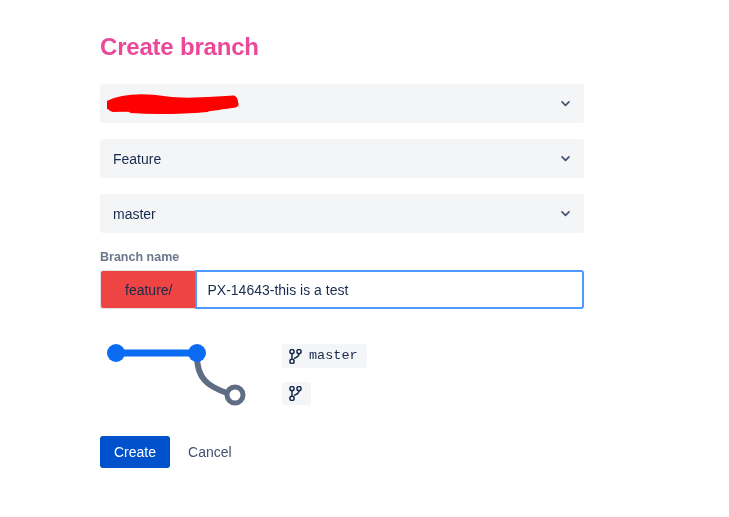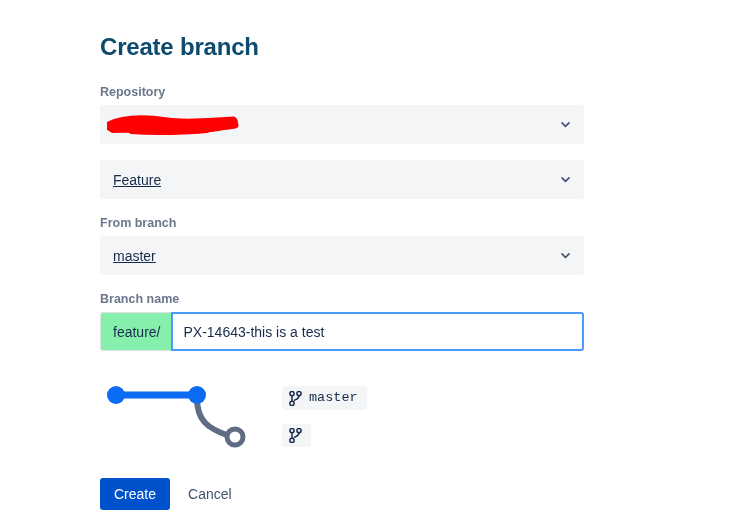--- a/index.html
+++ b/index.html
@@ -19,21 +19,21 @@
   .page {
     position: absolute;
     left: 100px;
     top: 0;
     width: 484px;
   }
 
   .page-title {
     font-size: 24px;
     font-weight: bold;
-    color: #0c4a6e;
+    color: #ec4899;
     letter-spacing: -0.2px;
     margin: 0;
     padding-top: 32px;
     line-height: 30px;
   }
 
   .field {
     margin-top: 16px;
   }
   .field.first { margin-top: 22px; }
@@ -73,21 +73,20 @@
     border: 1px solid #f4f5f7;
     border-radius: 3px;
     display: flex;
     align-items: center;
     padding: 0 34px 0 12px;
     box-sizing: border-box;
     font-size: 14px;
     color: #172b4d;
     cursor: pointer;
     overflow: hidden;
-    text-decoration: underline;
   }
   .select-value {
     white-space: nowrap;
     overflow: hidden;
     text-overflow: ellipsis;
   }
   .chevron {
     position: absolute;
     right: 12px;
     top: 50%;
@@ -109,27 +108,27 @@
   }
   .redaction svg { display: block; }
 
   
   .branch-row {
     display: flex;
     align-items: stretch;
     height: 39px;
   }
   .branch-prefix {
-    background: #86efac;
+    background: #ef4444;
     border: 1px solid #dfe1e6;
     border-right: none;
     border-radius: 3px 0 0 3px;
     display: flex;
     align-items: center;
-    padding: 0 12px;
+    padding: 0 24px;
     font-size: 14px;
     color: #172b4d;
     box-sizing: border-box;
     white-space: nowrap;
   }
   .branch-input {
     flex: 1;
     border: 2px solid #4c9aff;
     border-radius: 0 3px 3px 0;
     background: #ffffff;
@@ -209,23 +208,20 @@
   }
 </style>
 </head>
 <body>
 
 <div class="page">
 
   <h1 class="page-title">Create branch</h1>
 
   <div class="field first">
-    <div class="field-label">
-      <span>Repository</span>
-    </div>
     <div class="select-box">
       <span class="select-value"></span>
       <span class="redaction">
         <svg viewBox="0 0 140 28" width="140" height="28" xmlns="http://www.w3.org/2000/svg">
           <g stroke="#ff0000" fill="none" stroke-linecap="round" stroke-linejoin="round">
             <path d="M2 14 C 18 6, 40 7, 60 10 C 82 13, 104 10, 126 9" stroke-width="9"></path>
             <path d="M126 11 C 104 16, 80 18, 56 17 C 34 16, 16 15, 6 16" stroke-width="10"></path>
             <path d="M10 12 C 30 8, 55 9, 78 12 C 96 14, 112 16, 128 13" stroke-width="7"></path>
             <path d="M24 20 C 48 22, 76 21, 100 19" stroke-width="4"></path>
             <path d="M4 15 L 18 13" stroke-width="6"></path>
@@ -245,23 +241,20 @@
       <span class="select-value">Feature</span>
       <span class="chevron">
         <svg viewBox="0 0 12 12" width="11" height="11" xmlns="http://www.w3.org/2000/svg">
           <path d="M2.2 4.3 L6 8.1 L9.8 4.3" fill="none" stroke="#42526e" stroke-width="1.8" stroke-linecap="round" stroke-linejoin="round"></path>
         </svg>
       </span>
     </div>
   </div>
 
   <div class="field">
-    <div class="field-label">
-      <span>From branch</span>
-    </div>
     <div class="select-box">
       <span class="select-value">master</span>
       <span class="chevron">
         <svg viewBox="0 0 12 12" width="11" height="11" xmlns="http://www.w3.org/2000/svg">
           <path d="M2.2 4.3 L6 8.1 L9.8 4.3" fill="none" stroke="#42526e" stroke-width="1.8" stroke-linecap="round" stroke-linejoin="round"></path>
         </svg>
       </span>
     </div>
   </div>
 

